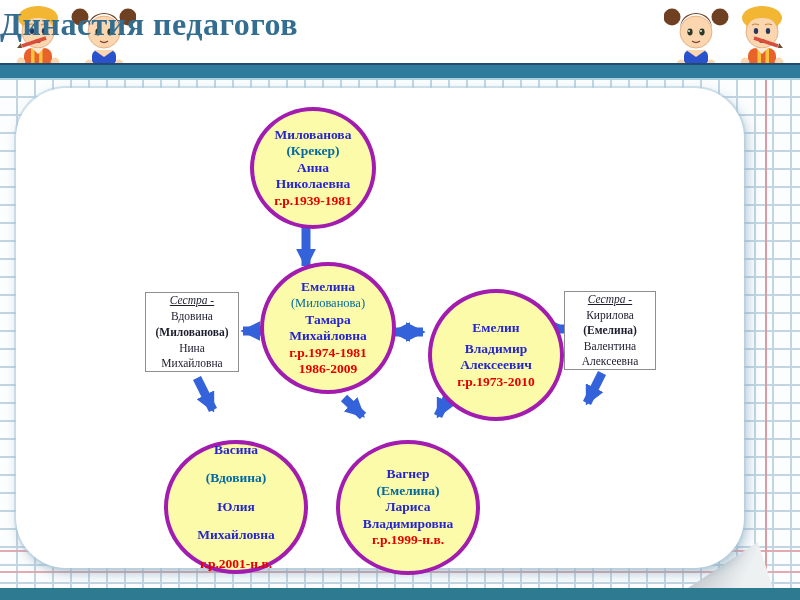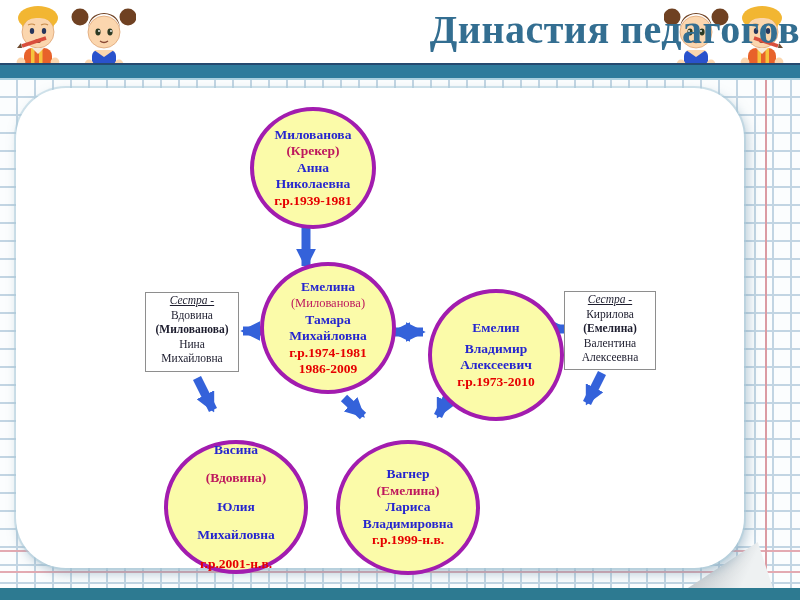--- a/index.html
+++ b/index.html
@@ -1,21 +1,21 @@
 <!DOCTYPE html>
 <html><head>
 <meta charset="utf-8">
 <style>
   html,body{margin:0;padding:0;background:#777;}
   .slide{position:relative;width:800px;height:600px;background:#ffffff;overflow:hidden;
          font-family:"Liberation Serif",serif;}
 
   
-  .title{position:absolute;left:0;top:6px;width:100%;text-align:right;z-index:3;
-         font-family:"Liberation Serif",serif;font-weight:bold;font-size:40px;
+  .title{position:absolute;left:0;top:6px;width:100%;text-align:left;z-index:3;
+         font-family:"Liberation Serif",serif;font-weight:bold;font-size:32px;
          color:#336e91;letter-spacing:.5px;}
   .kids{position:absolute;top:4px;z-index:1;}
   .kids-left{left:8px;}
   .kids-right{right:8px;transform:scaleX(-1);}
   .top-bar{position:absolute;left:0;top:63px;width:100%;height:13px;background:#2e7b9c;
            border-top:2px solid #254a70;border-bottom:2px solid #aacfdf;z-index:5;}
   .bottom-bar{position:absolute;left:0;top:588px;width:100%;height:12px;background:#2d7a91;z-index:5;}
 
   
   .paper{position:absolute;left:0;top:80px;width:800px;height:508px;background-color:#fbfdfe;
@@ -34,25 +34,25 @@
   .panel{position:absolute;left:16px;top:88px;width:728px;height:480px;background:#ffffff;
          border-radius:50px;z-index:3;
          box-shadow:0 0 0 2px rgba(175,205,220,.55), 3px 5px 12px rgba(105,145,170,.5);}
 
   
   .dg{position:absolute;left:0;top:0;width:800px;height:600px;z-index:4;}
   .circle{position:absolute;background:#fbfba9;border:4px solid #a21caf;border-radius:50%;
           display:flex;flex-direction:column;align-items:center;justify-content:center;
           text-align:center;font-weight:bold;font-size:13.5px;line-height:16.5px;}
   .srect{position:absolute;background:#ffffff;border:1.5px solid #8e8e8e;
-         display:flex;flex-direction:column;align-items:center;justify-content:flex-start;
+         display:flex;flex-direction:column;align-items:center;justify-content:space-between;
          text-align:center;font-size:11.5px;line-height:14.6px;color:#1d1d2e;font-weight:normal;}
   .ln{white-space:nowrap;}
   .ln.blue{color:#2626cf;}
-  .ln.dark{color:#be185d;}
+  .ln.dark{color:#0369a1;}
   .ln.red{color:#e60000;}
   .ln.reg{font-weight:normal;font-size:12.5px;}
   .ln.sister{font-style:italic;text-decoration:underline;}
   .ln.bold{font-weight:bold;}
   .ln.gap{margin-top:4px;}
   .arrows{position:absolute;left:0;top:0;pointer-events:none;}
 </style>
 </head>
 <body>
 

